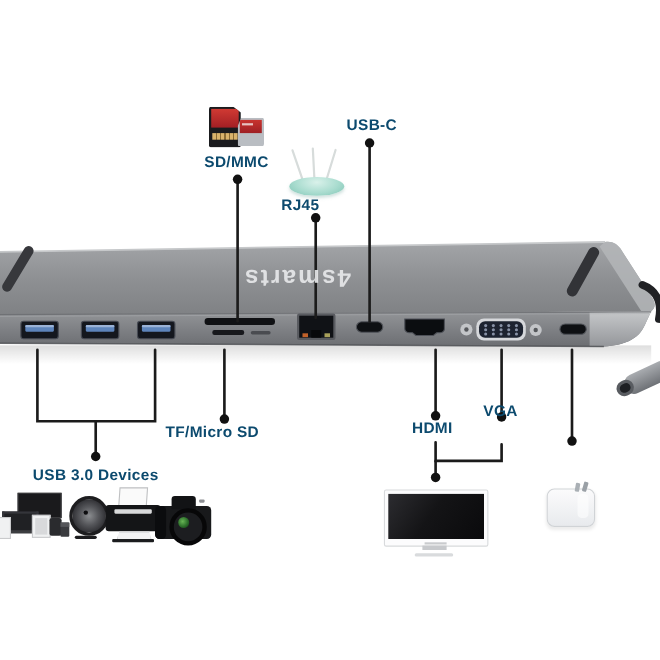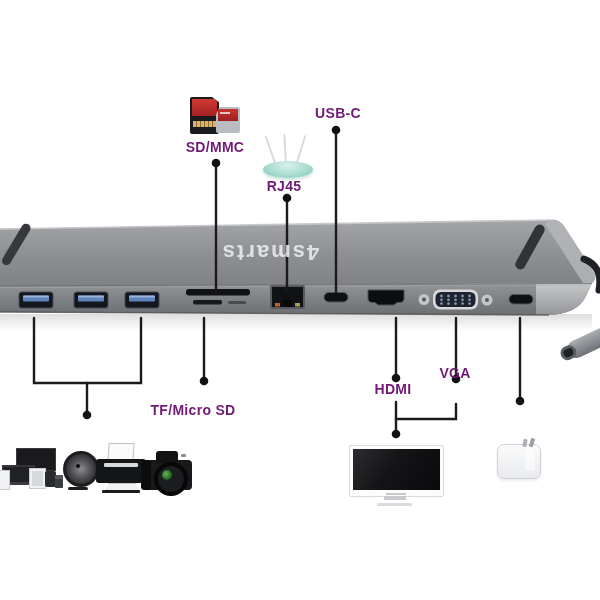--- a/index.html
+++ b/index.html
@@ -2,21 +2,21 @@
 <html><head>
 <meta charset="utf-8">
 <style>
   html,body{margin:0;padding:0;width:600px;height:600px;background:#fff;overflow:hidden;
     font-family:"Liberation Sans", sans-serif;}
   .stage{position:relative;width:600px;height:600px;background:#ffffff;overflow:hidden;}
   .abs{position:absolute;}
   svg.canvas{position:absolute;left:0;top:0;}
 
   .label{position:absolute;transform:translateX(-50%);font-weight:700;font-size:14px;
-    color:#701a75;letter-spacing:.3px;white-space:nowrap;}
+    color:#0c4a6e;letter-spacing:.3px;white-space:nowrap;}
 
   .logo{position:absolute;left:206px;top:239px;width:128px;text-align:center;
     transform:rotate(180deg);font-size:22px;font-weight:700;color:#e6e7e9;
     letter-spacing:2px;opacity:.93;}
 
   
   .sd-card{left:190px;top:97px;width:29px;height:37px;background:#1a1b1e;border-radius:2px;
     clip-path:polygon(0 0,76% 0,100% 14%,100% 100%,0 100%);z-index:2;}
   .sd-card::before{content:"";position:absolute;left:2px;right:2px;top:2px;height:17px;
     background:linear-gradient(180deg,#d03a33,#a31f24);}
@@ -257,19 +257,20 @@
     </div>
   <div class="abs mon-stand"></div>
   <div class="abs mon-base"></div>
 
   <div class="abs charger">
     <div class="p1"></div>
     <div class="p2"></div>
   </div>
 
   <div class="label" style="left:215px;top:139px">SD/MMC</div>
-  <div class="label" style="left:284px;top:178px">RJ45</div>
+  <div class="label" style="left:273px;top:178px">RJ45</div>
   <div class="label" style="left:338px;top:105px">USB-C</div>
-  <div class="label" style="left:193px;top:402px">TF/Micro SD</div>
+  <div class="label" style="left:193px;top:384px">TF/Micro SD</div>
+  <div class="label" style="left:87px;top:423px">USB 3.0 Devices</div>
   <div class="label" style="left:393px;top:381px">HDMI</div>
   <div class="label" style="left:455px;top:365px">VGA</div>
 
 </div>
 
 </body></html>

